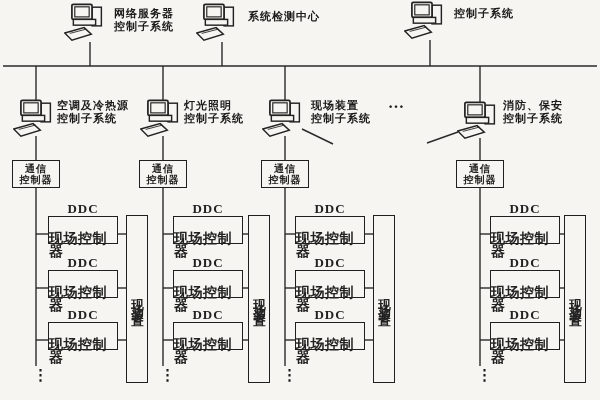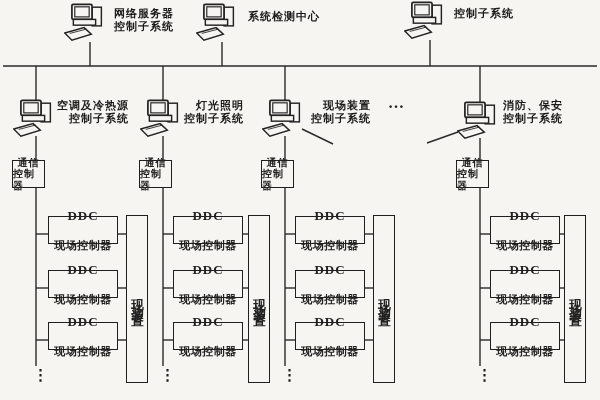--- a/index.html
+++ b/index.html
@@ -20,35 +20,35 @@
   .pc{position:absolute;width:46px;height:40px;}
   .lbl{
     position:absolute;
     font-weight:700;
     font-size:11px;
     line-height:13px;
     letter-spacing:1px;
     white-space:nowrap;
     color:#1a1a1a;
   }
-  .lbl.center{text-align:right;}
+  .lbl.center{text-align:left;}
   .box{
     position:absolute;
     background:var(--paper);
     border:1.6px solid #1f1f1f;
     display:flex;
     flex-direction:column;
     align-items:center;
     justify-content:center;
     box-sizing:border-box;
   }
-  .commbox{width:33px;height:28px;font-weight:700;font-size:10px;line-height:11.5px;letter-spacing:1px;align-items:center;}
+  .commbox{width:48px;height:28px;font-weight:700;font-size:10px;line-height:11.5px;letter-spacing:1px;align-items:center;}
   .ddcbox{width:70px;height:28px;font-weight:700;}
   .ddcbox .l1{font-size:13px;line-height:14px;letter-spacing:1px;}
-  .ddcbox .l2{font-size:11px;line-height:13px;letter-spacing:.5px;margin-top:16px;}
+  .ddcbox .l2{font-size:14px;line-height:13px;letter-spacing:.5px;margin-top:16px;}
   .fieldbox{
     width:22px;height:168px;
     font-weight:700;font-size:12.5px;
     letter-spacing:5px;
   }
   .vtext{
     writing-mode:vertical-rl;
     text-orientation:upright;
   }
   .dots{

